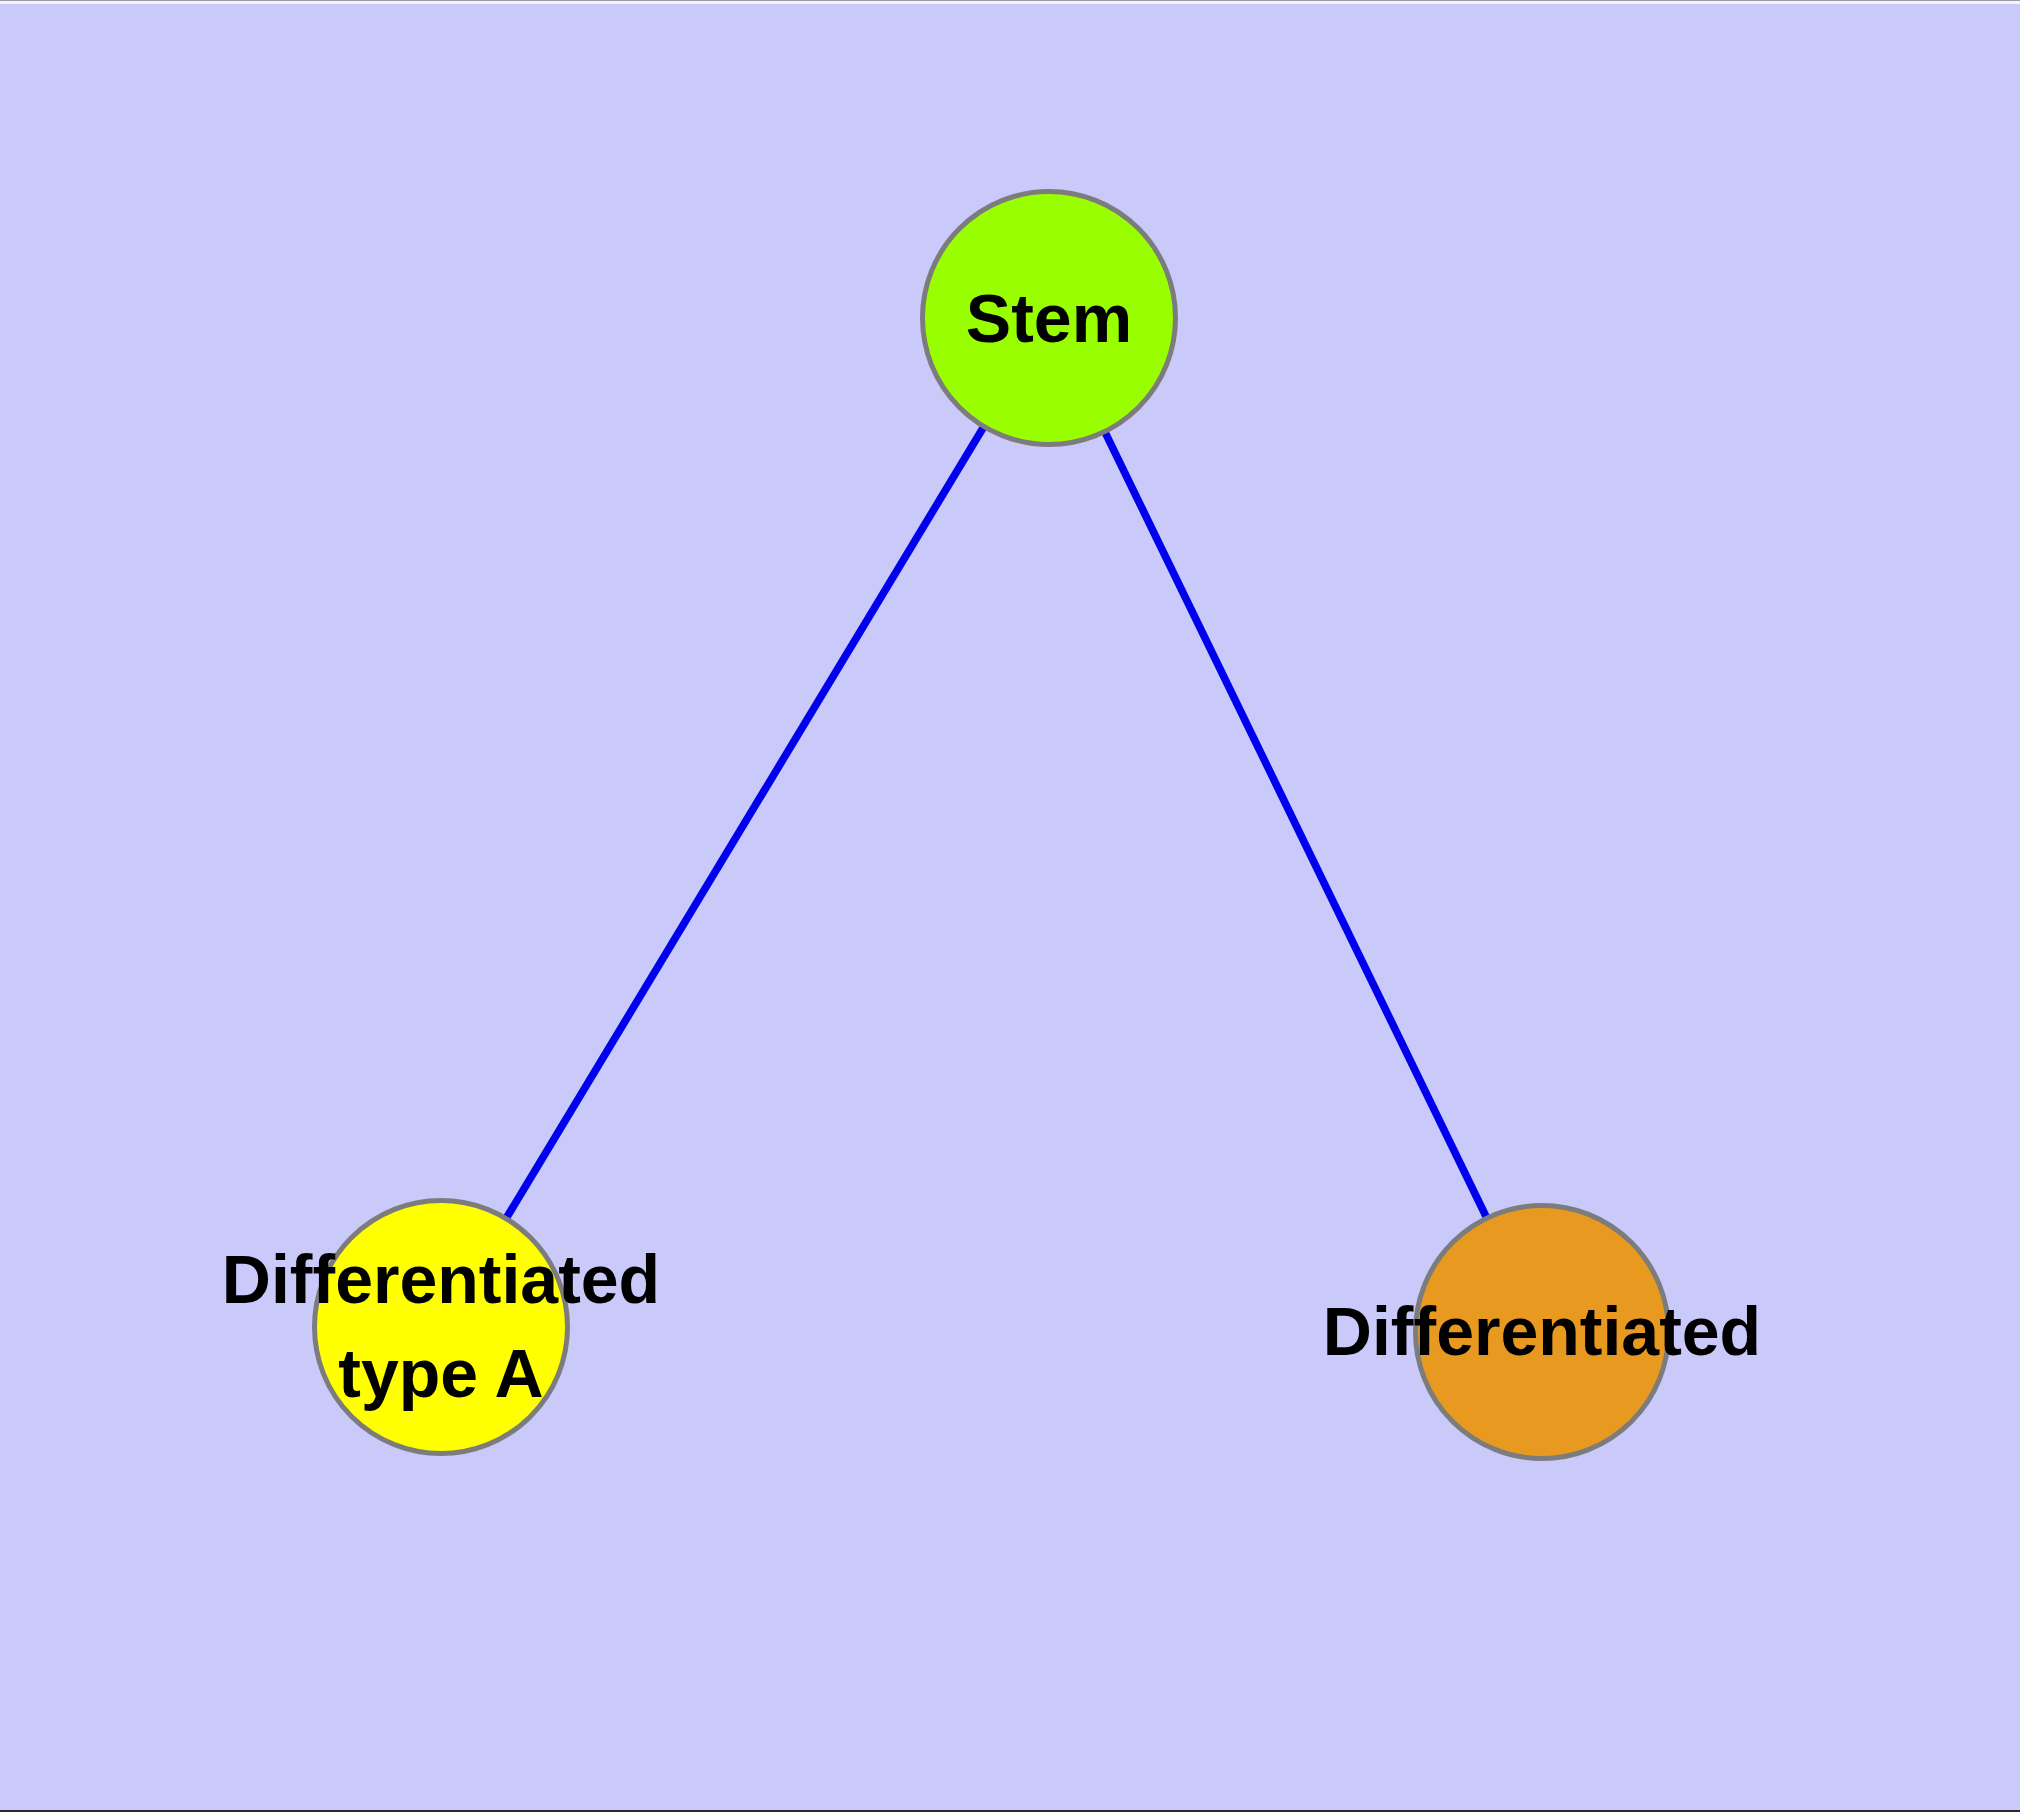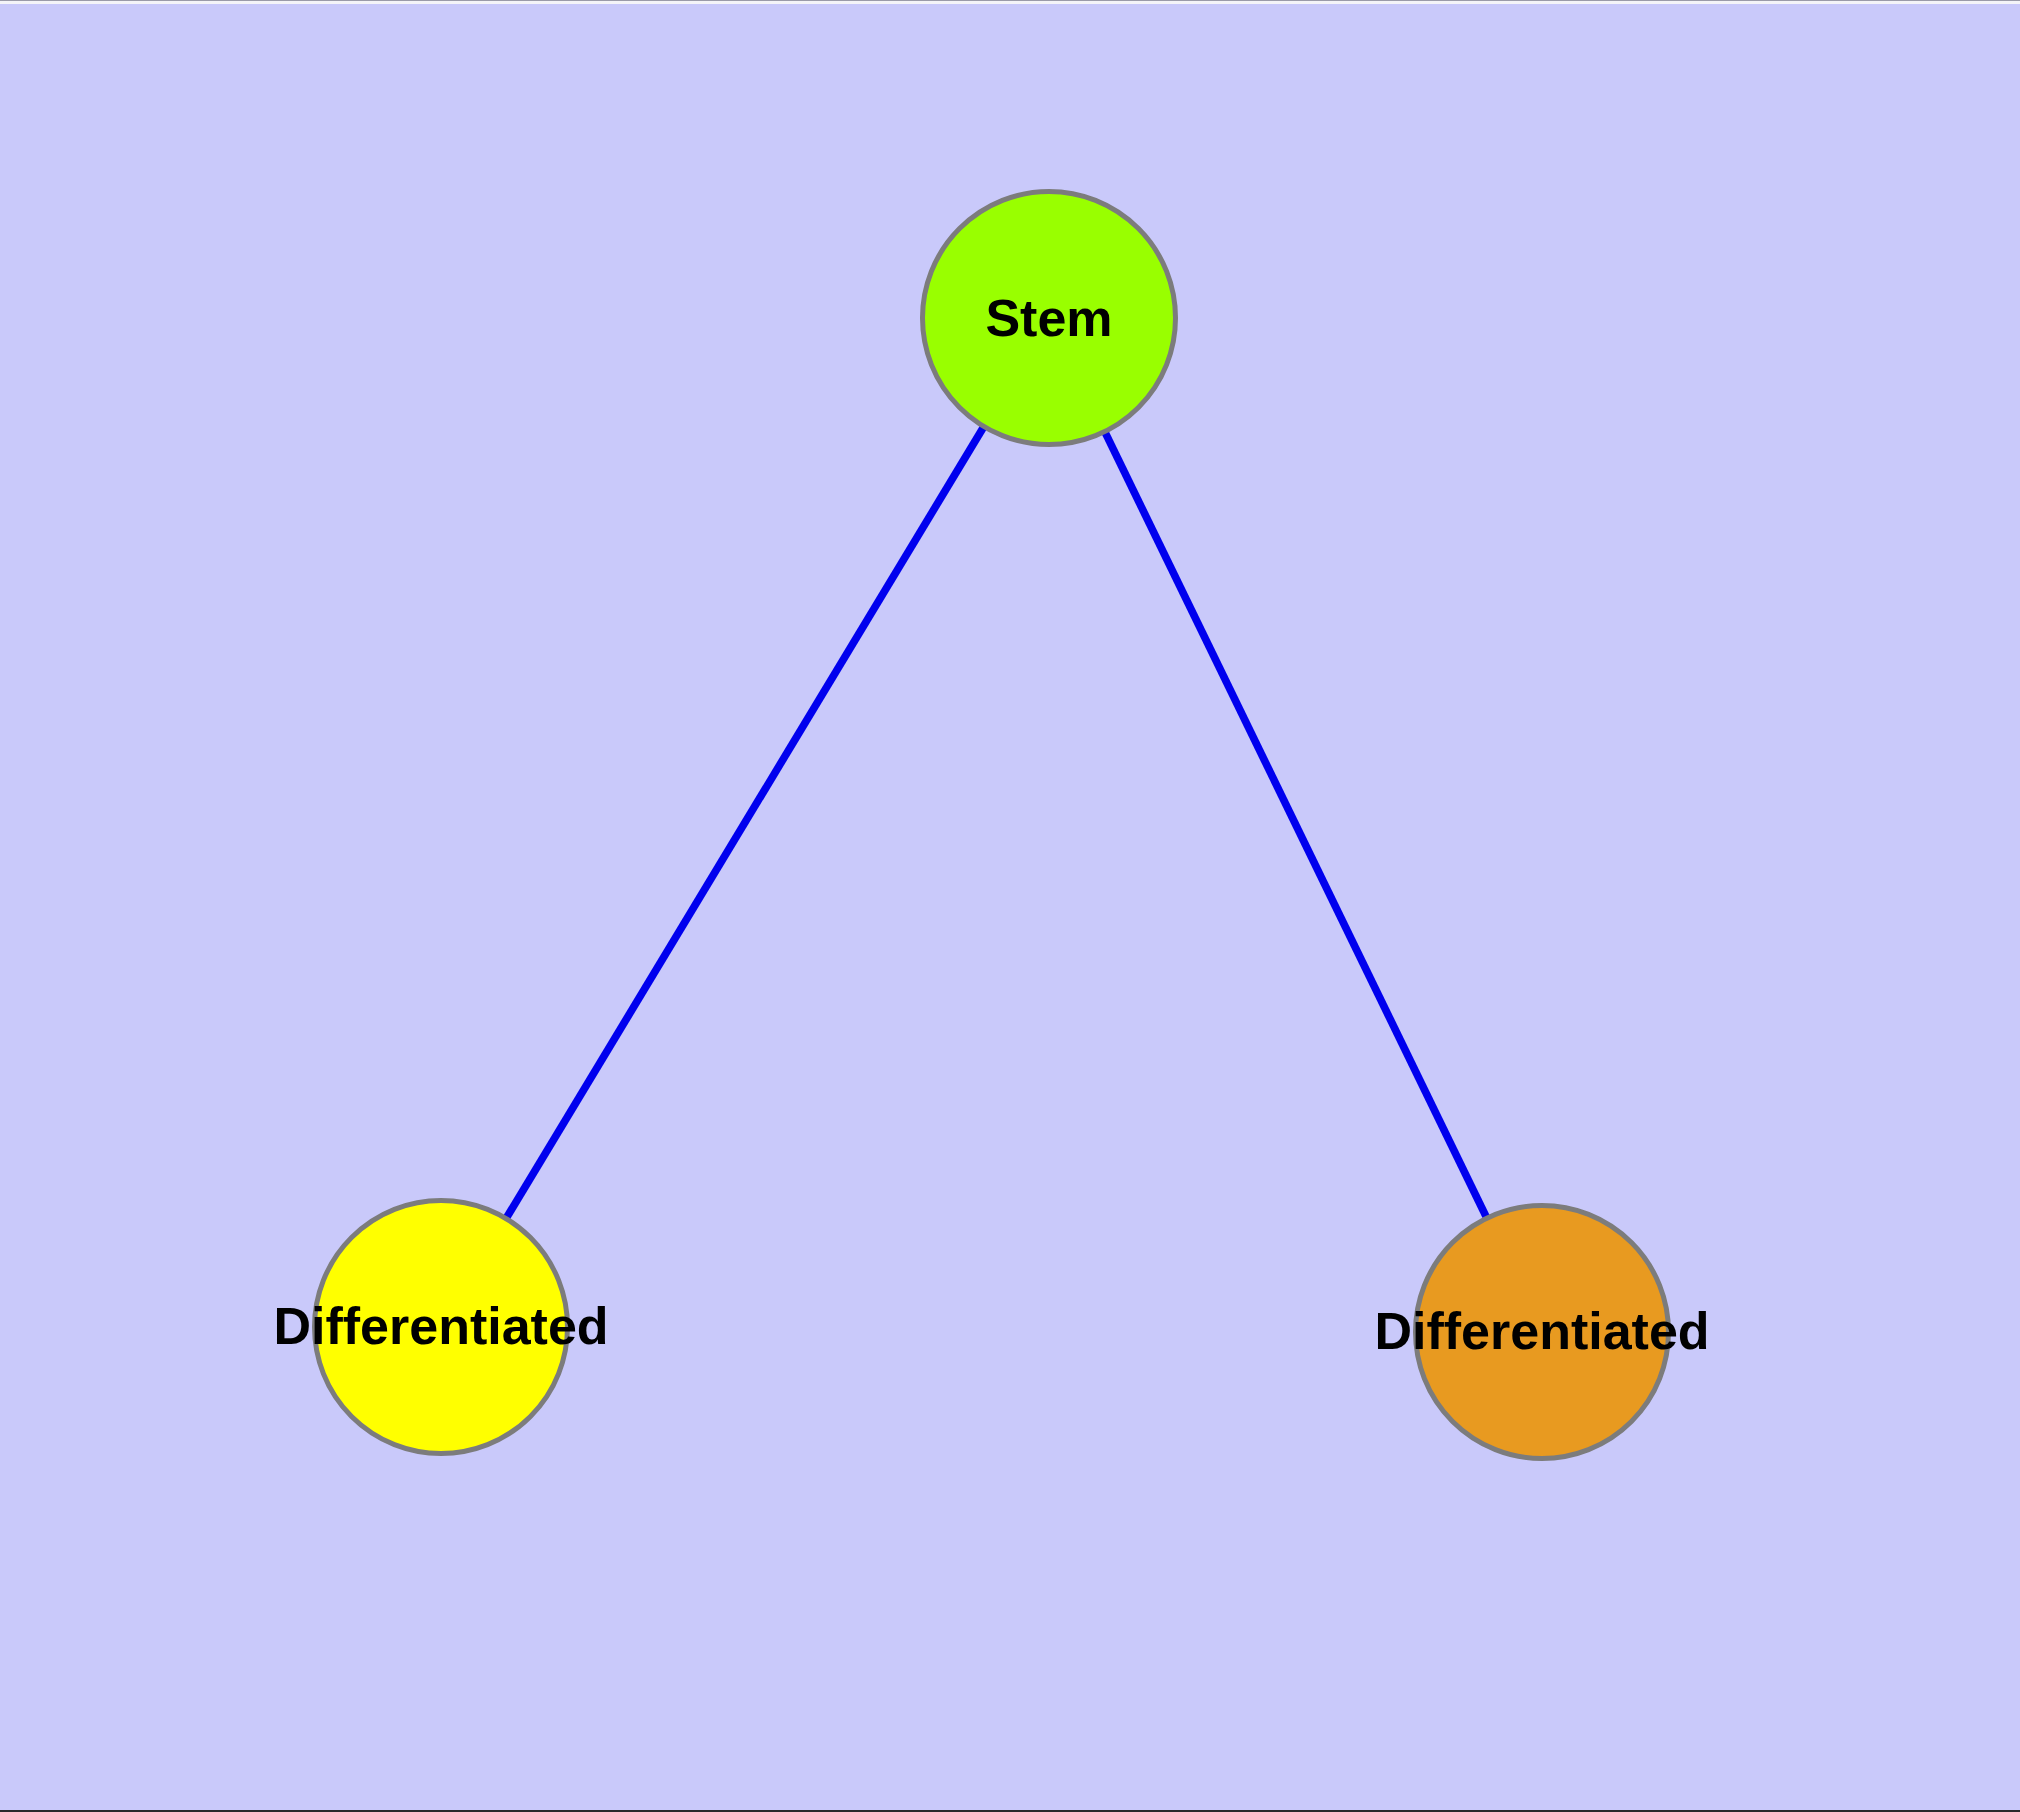--- a/index.html
+++ b/index.html
@@ -41,21 +41,21 @@
     border-radius: 50%;
     box-sizing: border-box;
     z-index: 2;
   }
   .node-label {
     position: absolute;
     transform: translate(-50%, -50%);
     text-align: center;
     white-space: nowrap;
     font-weight: bold;
-    font-size: 52px;
+    font-size: 68px;
     line-height: 94px;
     letter-spacing: 0px;
     z-index: 3;
   }
   .node-label span {
     display: block;
   }
 </style>
 </head>
 <body>
@@ -71,20 +71,21 @@
 
   <div class="node" style="left: 920px; top: 189px; width: 258px; height: 258px; background: rgb(153, 255, 0); border: 5.1px solid rgb(124, 124, 124);"></div>
   <div class="node" style="left: 312px; top: 1198px; width: 258px; height: 258px; background: rgb(255, 255, 0); border: 5.1px solid rgb(124, 124, 124);"></div>
   <div class="node" style="left: 1413px; top: 1203px; width: 258px; height: 258px; background: rgb(232, 154, 32); border: 5.1px solid rgb(124, 124, 124);"></div>
 
   <div class="node-label" style="left: 1049px; top: 318px; color: rgb(0, 0, 0);">
     <span>Stem</span>
   </div>
   <div class="node-label" style="left: 441px; top: 1326px; color: rgb(0, 0, 0);">
     <span>Differentiated</span>
+    <span>type A</span>
   </div>
   <div class="node-label" style="left: 1542px; top: 1331px; color: rgb(0, 0, 0);">
     <span>Differentiated</span>
   </div>
 
   <div class="bottom-strip" style="background: rgb(42, 42, 42);"></div>
 </div>
 
 
 </body></html>

